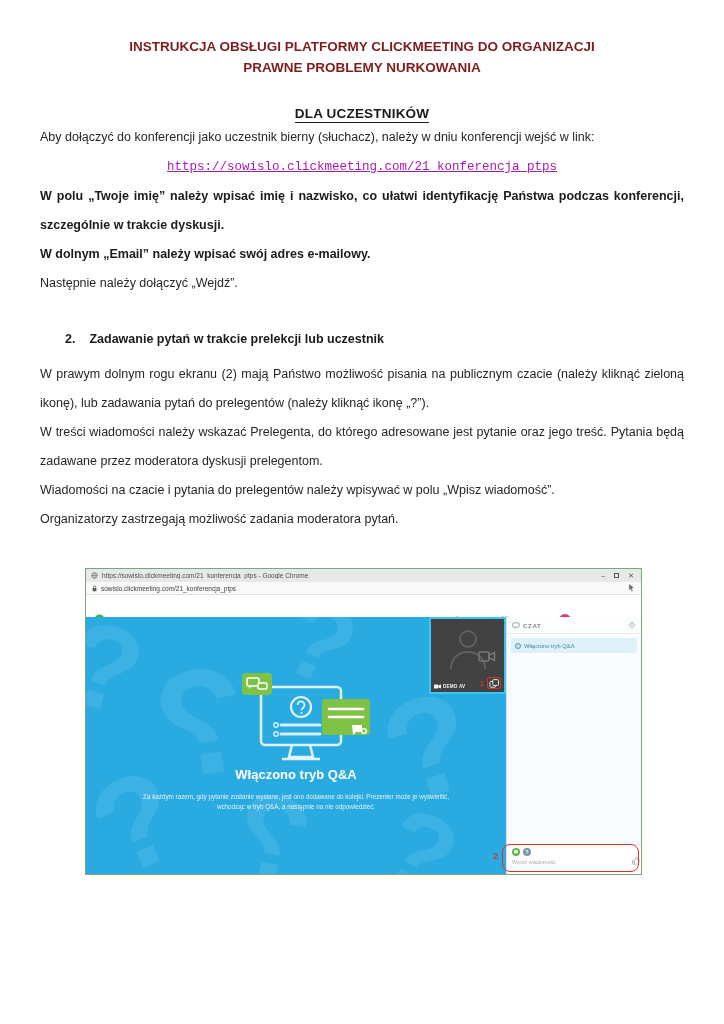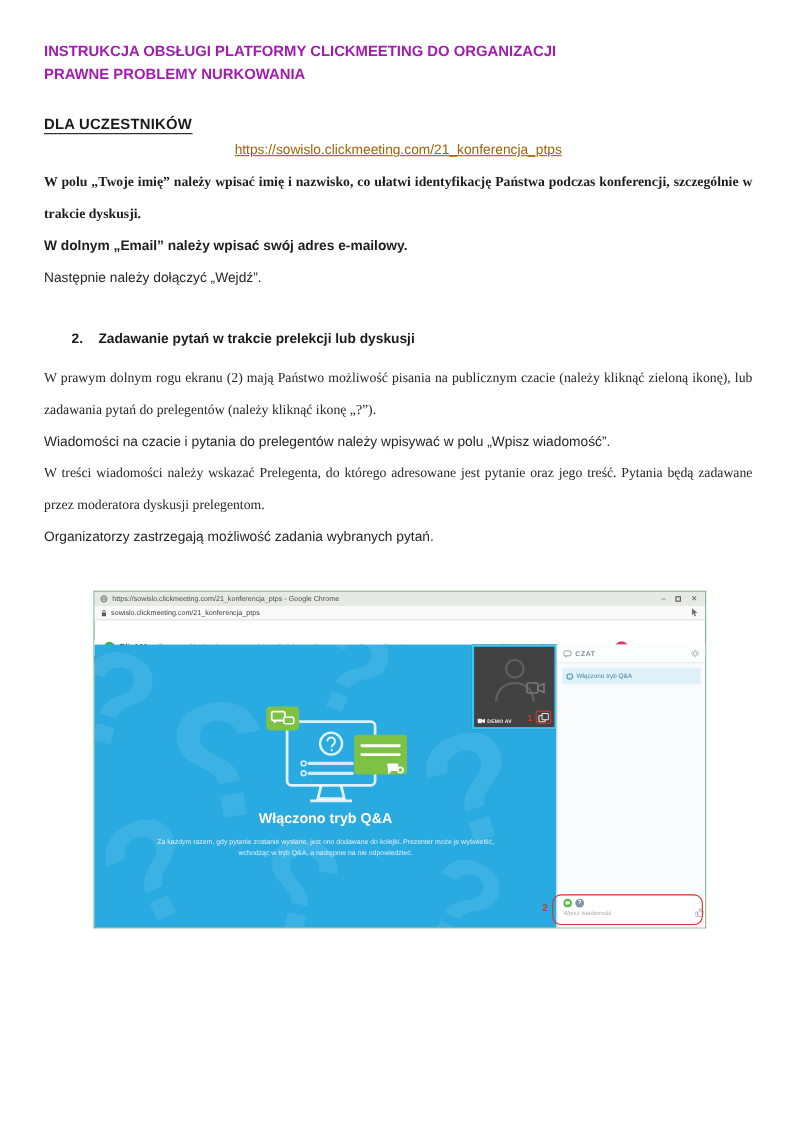--- a/index.html
+++ b/index.html
@@ -1,30 +1,30 @@
 <!DOCTYPE html>
 <html><head>
 <meta charset="utf-8">
 <style>
   html,body{margin:0;padding:0;background:#ffffff;}
   body{width:724px;height:1024px;overflow:hidden;font-family:"Liberation Sans",sans-serif;color:#222;}
   .page{padding:36px 40px 0 40px;box-sizing:border-box;}
 
   
-  .doc-title{ text-align:left;font-weight:bold;font-size:13.5px;line-height:21px;color:#a21caf;}
-  .doc-subtitle{margin-top:26px;}
+  .doc-title{ text-align:center;font-weight:bold;font-size:13.5px;line-height:21px;color:#7f1d1d;}
+  .doc-subtitle{text-align:center;margin-top:26px;}
   .doc-subtitle span{display:inline-block;font-weight:bold;font-size:13.5px;color:#1a1a1a;
      border-bottom:1.6px solid #1a1a1a;padding-bottom:1px;letter-spacing:.2px;}
   .sec-heading{margin-top:27px;font-weight:bold;font-size:12.5px;color:#1a1a1a;padding-left:25px;}
   .sec-heading .num{display:inline-block;margin-right:14px;}
   p.doc{margin:0;font-size:12.5px;line-height:29px;color:#262626;}
-  p.doc.just{text-align:justify;font-family:Liberation Serif, serif;}
+  p.doc.just{text-align:justify;}
   p.doc.bold{font-weight:bold;color:#1c1c1c;}
   p.link-line{margin:0;text-align:center;font-size:12.5px;line-height:29px;}
-  a.doc-link{color:#a16207;text-decoration:underline;}
+  a.doc-link{color:#a21caf;text-decoration:underline;font-family:Liberation Mono, monospace;}
 
   
   .shot{position:relative;width:555px;height:305px;margin:34px 0 0 45px;
         border:1px solid #79a879;background:#fff;box-sizing:content-box;font-family:"Liberation Sans",sans-serif;}
   .shot *{box-sizing:border-box;}
 
   .titlebar{position:absolute;top:0;left:0;right:0;height:13px;background:#e7e9e7;
             display:flex;align-items:center;padding:0 5px;gap:4px;}
   .titlebar .wtitle{font-size:6.5px;color:#4c4c4c;flex:1;white-space:nowrap;overflow:hidden;}
   .wcontrols{display:flex;gap:9px;align-items:center;padding-right:2px;}
@@ -101,35 +101,36 @@
   <div class="doc-title">
     <div>INSTRUKCJA OBSŁUGI PLATFORMY CLICKMEETING DO ORGANIZACJI</div>
     <div>PRAWNE PROBLEMY NURKOWANIA</div>
   </div>
 
   <div class="doc-subtitle">
     <span>DLA UCZESTNIKÓW</span>
   </div>
 
 
+  <p class="doc">Aby dołączyć do konferencji jako uczestnik bierny (słuchacz), należy w dniu konferencji wejść w link:</p>
   <p class="link-line">
     <a class="doc-link" href="#">https://sowislo.clickmeeting.com/21_konferencja_ptps</a>
   </p>
   <p class="doc just bold">W polu „Twoje imię” należy wpisać imię i nazwisko, co ułatwi identyfikację Państwa podczas konferencji, szczególnie w trakcie dyskusji.</p>
   <p class="doc bold">W dolnym „Email” należy wpisać swój adres e-mailowy.</p>
   <p class="doc">Następnie należy dołączyć „Wejdź”.</p>
 
   <div class="sec-heading" style="margin-top:34px;">
-    <span class="num">2.</span><span>Zadawanie pytań w trakcie prelekcji lub dyskusji</span>
+    <span class="num">2.</span><span>Zadawanie pytań w trakcie prelekcji lub uczestnik</span>
   </div>
 
   <p class="doc just" style="margin-top:14px;">W prawym dolnym rogu ekranu (2) mają Państwo możliwość pisania na publicznym czacie (należy kliknąć zieloną ikonę), lub zadawania pytań do prelegentów (należy kliknąć ikonę „?”).</p>
+  <p class="doc just">W treści wiadomości należy wskazać Prelegenta, do którego adresowane jest pytanie oraz jego treść. Pytania będą zadawane przez moderatora dyskusji prelegentom.</p>
   <p class="doc">Wiadomości na czacie i pytania do prelegentów należy wpisywać w polu „Wpisz wiadomość”.</p>
-  <p class="doc just">W treści wiadomości należy wskazać Prelegenta, do którego adresowane jest pytanie oraz jego treść. Pytania będą zadawane przez moderatora dyskusji prelegentom.</p>
-  <p class="doc">Organizatorzy zastrzegają możliwość zadania wybranych pytań.</p>
+  <p class="doc">Organizatorzy zastrzegają możliwość zadania moderatora pytań.</p>
 
   <div class="shot">
 
     <div class="titlebar">
       <svg width="7" height="7" viewBox="0 0 10 10">
         <circle cx="5" cy="5" r="4" fill="none" stroke="#6a6a6a" stroke-width="1"></circle>
         <ellipse cx="5" cy="5" rx="1.8" ry="4" fill="none" stroke="#6a6a6a" stroke-width="0.8"></ellipse>
         <line x1="1" y1="5" x2="9" y2="5" stroke="#6a6a6a" stroke-width="0.8"></line>
       </svg>
       <div class="wtitle">https://sowislo.clickmeeting.com/21_konferencja_ptps - Google Chrome</div>

